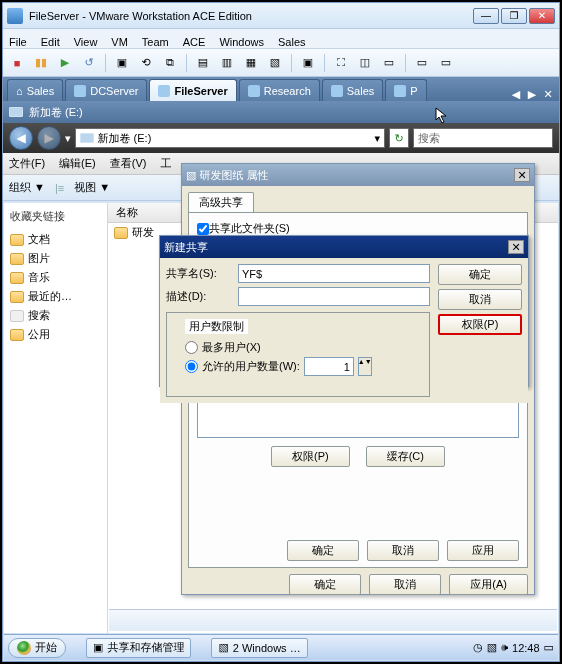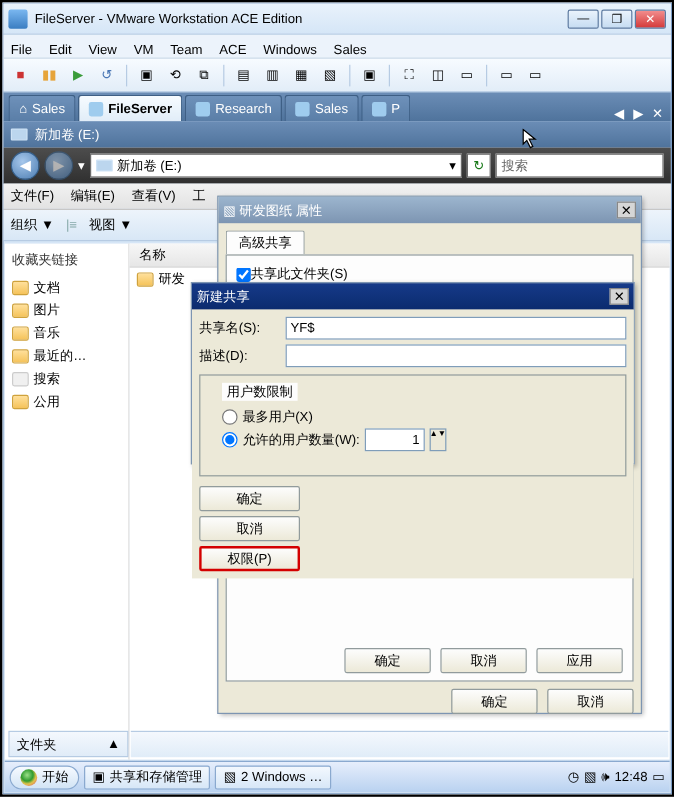--- a/index.html
+++ b/index.html
@@ -65,21 +65,21 @@
 .chk input { width: 12px; height: 12px; }
 .listbox { border: 1px solid #7f9db9; background: #fff; }
 .btn { min-width: 72px; height: 21px; padding: 0 20px; background: linear-gradient(#fdfdfd,#ece9d8); border: 1px solid #919b9c; border-radius: 2px; display: inline-flex; align-items: center; justify-content: center; cursor: default; }
 .btnrow { display: flex; gap: 8px; justify-content: flex-end; margin-top: 6px; }
 .fieldset { border: 1px solid #919b9c; padding: 18px; margin-top: 6px; }
 .fieldset .legend { position: relative; top: -12px; background: #fdfdfd; padding: 0 4px; display: inline-block; }
 .radio { display: flex; align-items: center; gap: 4px; margin: 2px 0; }
 .textbox { height: 19px; border: 1px solid #7f9db9; background: #fff; padding: 0 3px; }
 .textlabel { display: inline-block; }
 
-.taskbar { position: absolute; left: 1px; right: 1px; bottom: 1px; height: 26px; background: linear-gradient(#e6eefc,#b9d2f0); border-top: 1px solid #8aa9cf; display: flex; align-items: center; padding: 0 4px; gap: 4px; margin-top: 26px; }
+.taskbar { position: absolute; left: 1px; right: 1px; bottom: 1px; height: 26px; background: linear-gradient(#e6eefc,#b9d2f0); border-top: 1px solid #8aa9cf; display: flex; align-items: center; padding: 0 4px; gap: 20px; margin-top: 26px; }
 .start { height: 20px; padding: 0 8px; background: linear-gradient(#f6faff,#d2e4f5); border: 1px solid #8aa9cf; border-radius: 10px; display: inline-flex; align-items: center; gap: 4px; }
 .start .orb { width: 14px; height: 14px; border-radius: 50%; background: radial-gradient(circle at 40% 35%, #9be08a, #2f9b2f 40%, #e0c24c 60%, #d66 90%); }
 .taskbtn { height: 20px; padding: 0 6px; background: linear-gradient(#f3f8fe,#d7e7f7); border: 1px solid #8aa9cf; border-radius: 2px; display: inline-flex; align-items: center; gap: 4px; max-width: 120px; overflow: hidden; }
 .tray { margin-left: auto; display: flex; align-items: center; gap: 4px; }
 
 .folders-label { position: absolute; bottom: 30px; left: 4px; width: 100px; height: 22px; background: linear-gradient(#f4f8fd,#e0ecf8); border: 1px solid #b6cbe3; display: flex; align-items: center; padding: 0 6px; justify-content: space-between; }
 
 .statusbar-bottom { position: absolute; left: 106px; right: 2px; bottom: 30px; height: 22px; background: linear-gradient(#f4f8fd,#e0ecf8); border-top: 1px solid #b6cbe3; }
 
 .highlight-red { border: 2px solid #d40000; }
@@ -134,20 +134,24 @@
     <div class="sep"></div>
     <div class="tbtn">▭</div>
     <div class="tbtn">▭</div>
   </div>
 
   <div class="tabstrip">
     <div class="tab">
       <span>⌂</span>
       <span>Sales</span>
     </div>
+    <div class="tab">
+      <div class="tab-icon"></div>
+      <span>DCServer</span>
+    </div>
     <div class="tab active">
       <div class="tab-icon"></div>
       <b>FileServer</b>
     </div>
     <div class="tab">
       <div class="tab-icon"></div>
       <span>Research</span>
     </div>
     <div class="tab">
       <div class="tab-icon"></div>
@@ -257,31 +261,32 @@
         </div>
         <div class="btnrow" style="position:absolute; right:8px; bottom:6px;">
           <div class="btn">确定</div>
           <div class="btn">取消</div>
           <div class="btn">应用</div>
         </div>
       </div>
       <div class="btnrow">
         <div class="btn">确定</div>
         <div class="btn">取消</div>
+        <div class="btn">应用(A)</div>
       </div>
     </div>
   </div>
 
   <div class="dlg" style="left:156px; top:232px; width:370px; height:152px;">
     <div class="dlg-title" style="background:linear-gradient(#163a89,#0b2b6e)">
       <span>新建共享</span>
       <div class="x">✕</div>
     </div>
     <div class="dlg-body" style="background:#ece9d8;">
-      <div style="display:flex; gap:8px;flex-direction:column;">
+      <div style="display:flex; gap:8px;">
         <div style="flex:1;">
           <div style="display:flex; align-items:center; gap:4px; margin-bottom:4px;">
             <span class="textlabel" style="width:68px">共享名(S):</span>
             <input class="textbox" style="flex: 1 1 0%;" value="YF$">
           </div>
           <div style="display:flex; align-items:center; gap:4px;">
             <span class="textlabel" style="width:68px">描述(D):</span>
             <input class="textbox" style="flex: 1 1 0%;" value="">
           </div>
           <div class="fieldset">
@@ -302,24 +307,20 @@
         </div>
         <div style="width:84px; display:flex; flex-direction:column; gap:4px;">
           <div class="btn">确定</div>
           <div class="btn">取消</div>
           <div class="btn highlight-red">权限(P)</div>
         </div>
       </div>
     </div>
   </div>
 
-  <div class="folders-label">
-    <span>文件夹</span>
-    <span>▲</span>
-  </div>
   <div class="statusbar-bottom"></div>
 
   <div class="taskbar">
     <div class="start">
       <div class="orb"></div>
       <span>开始</span>
     </div>
     <div class="taskbtn">
       <span>▣</span>
       <span>共享和存储管理</span>

